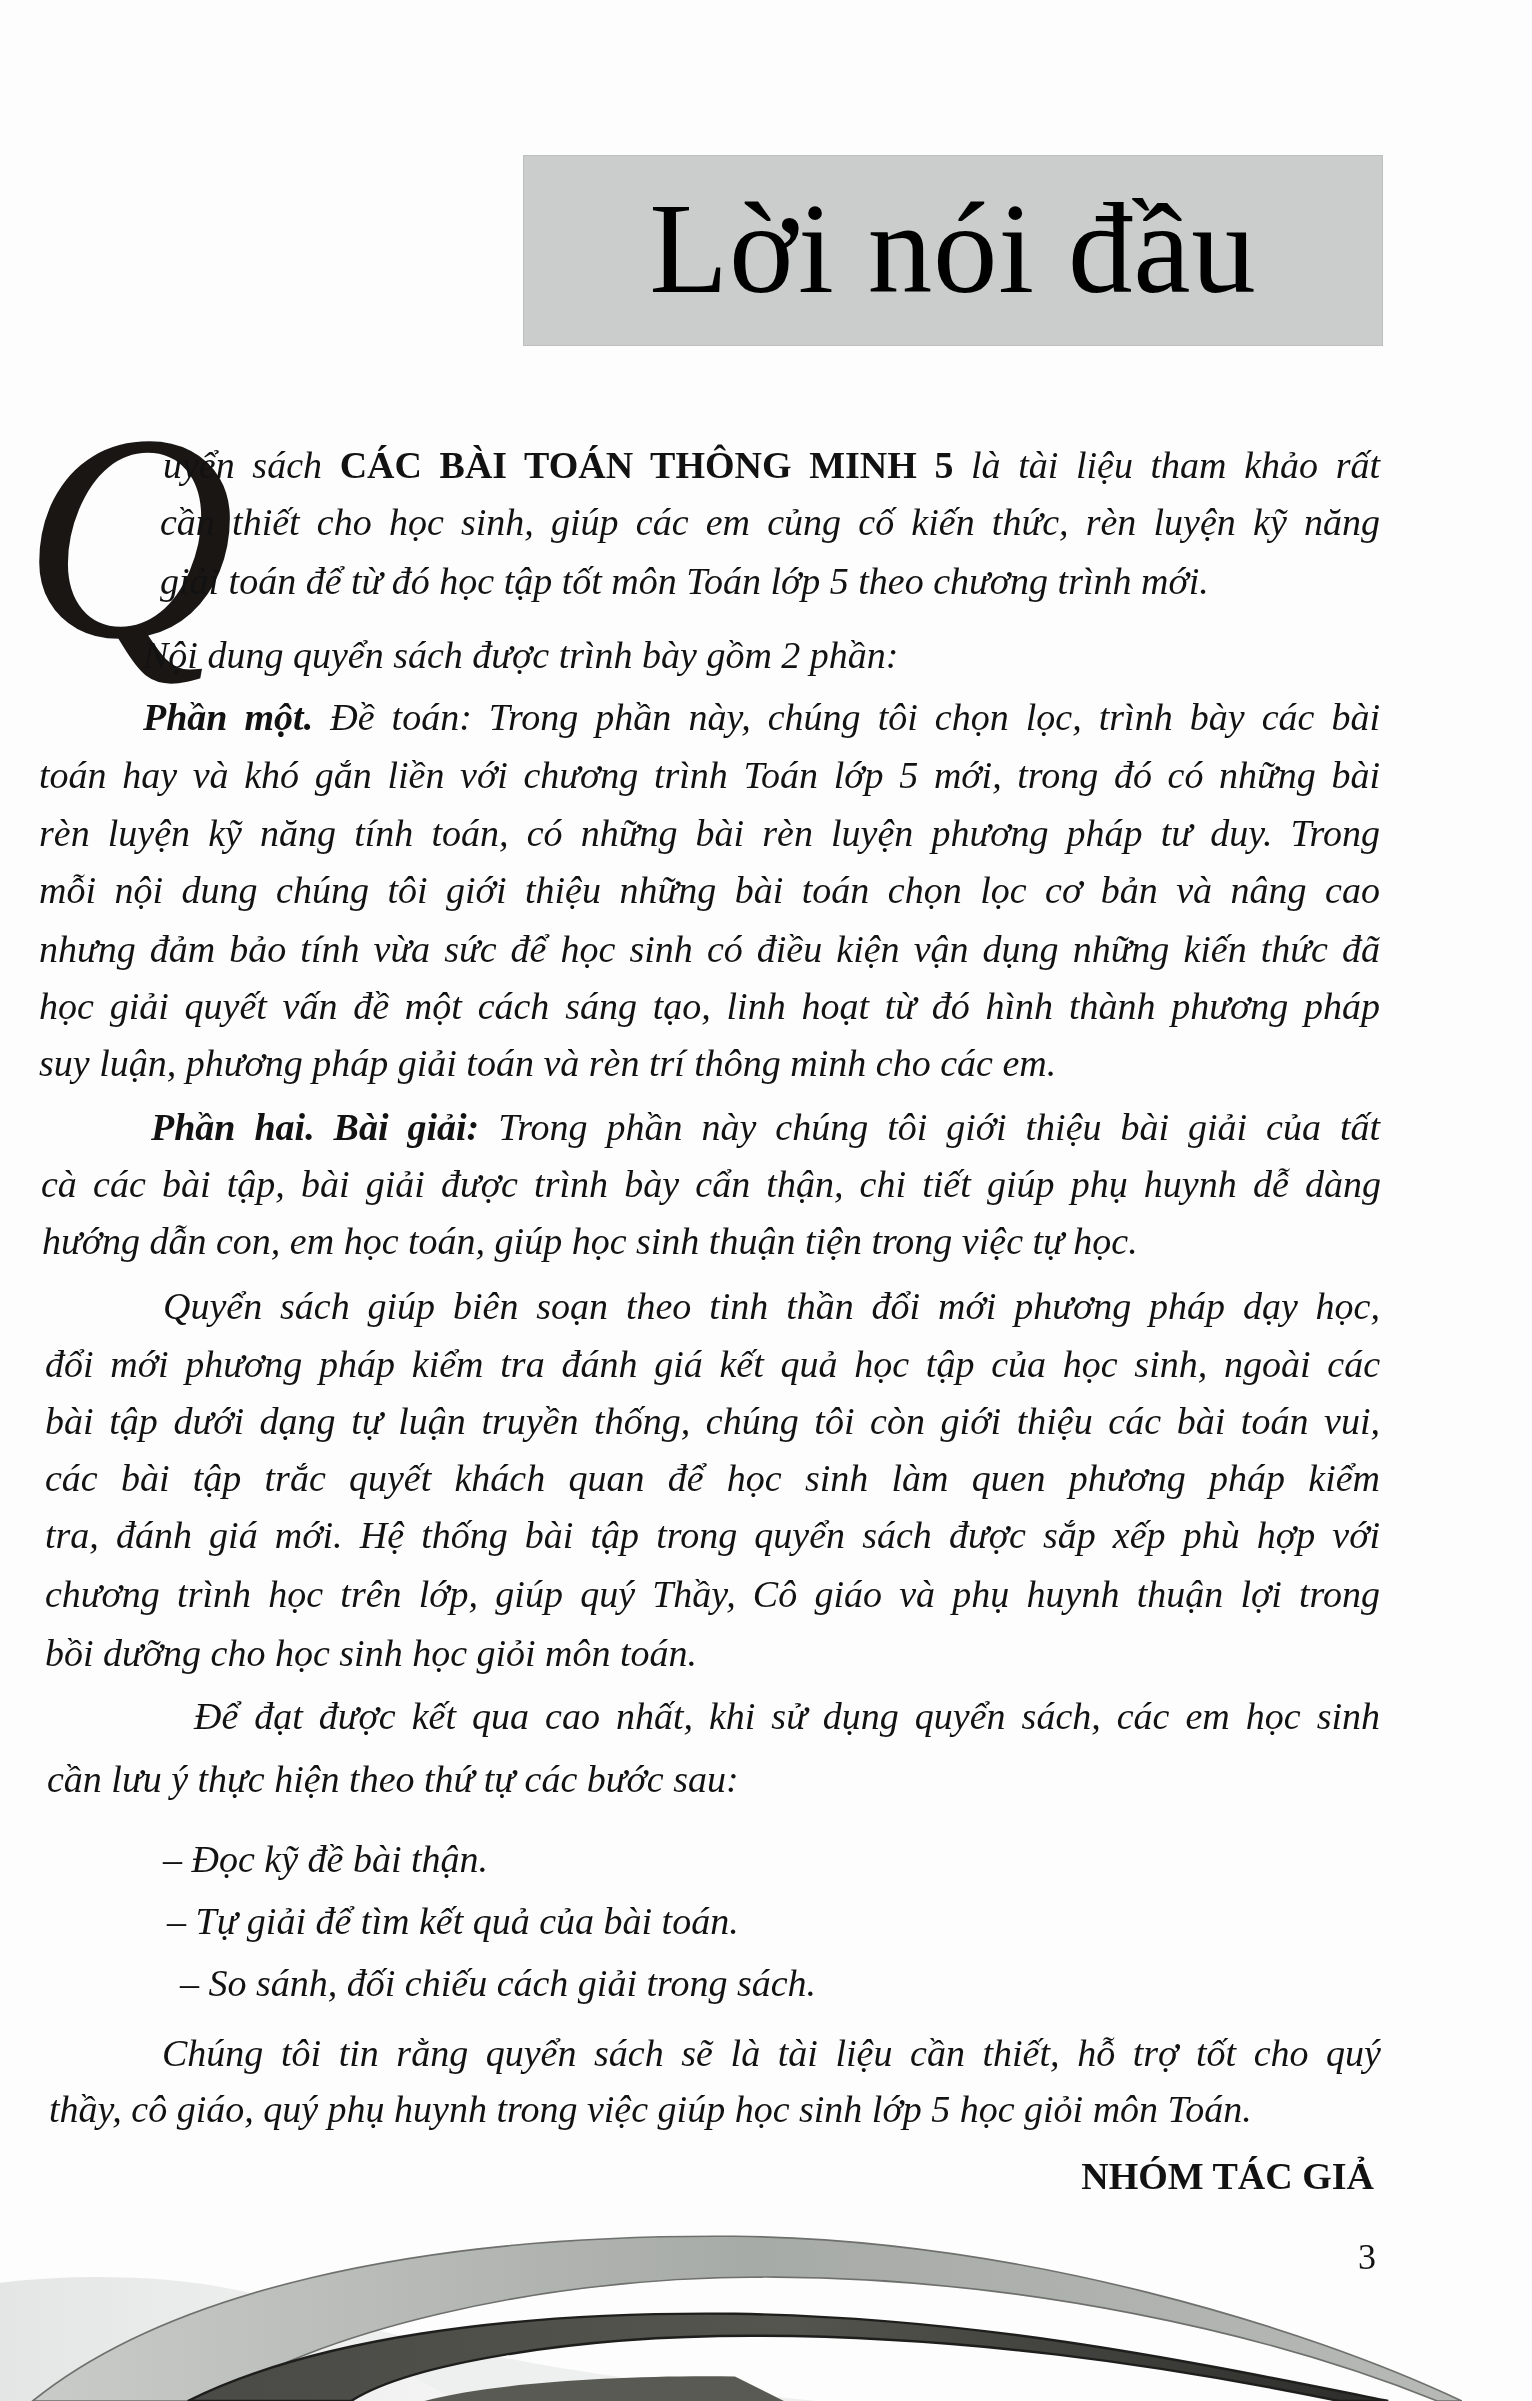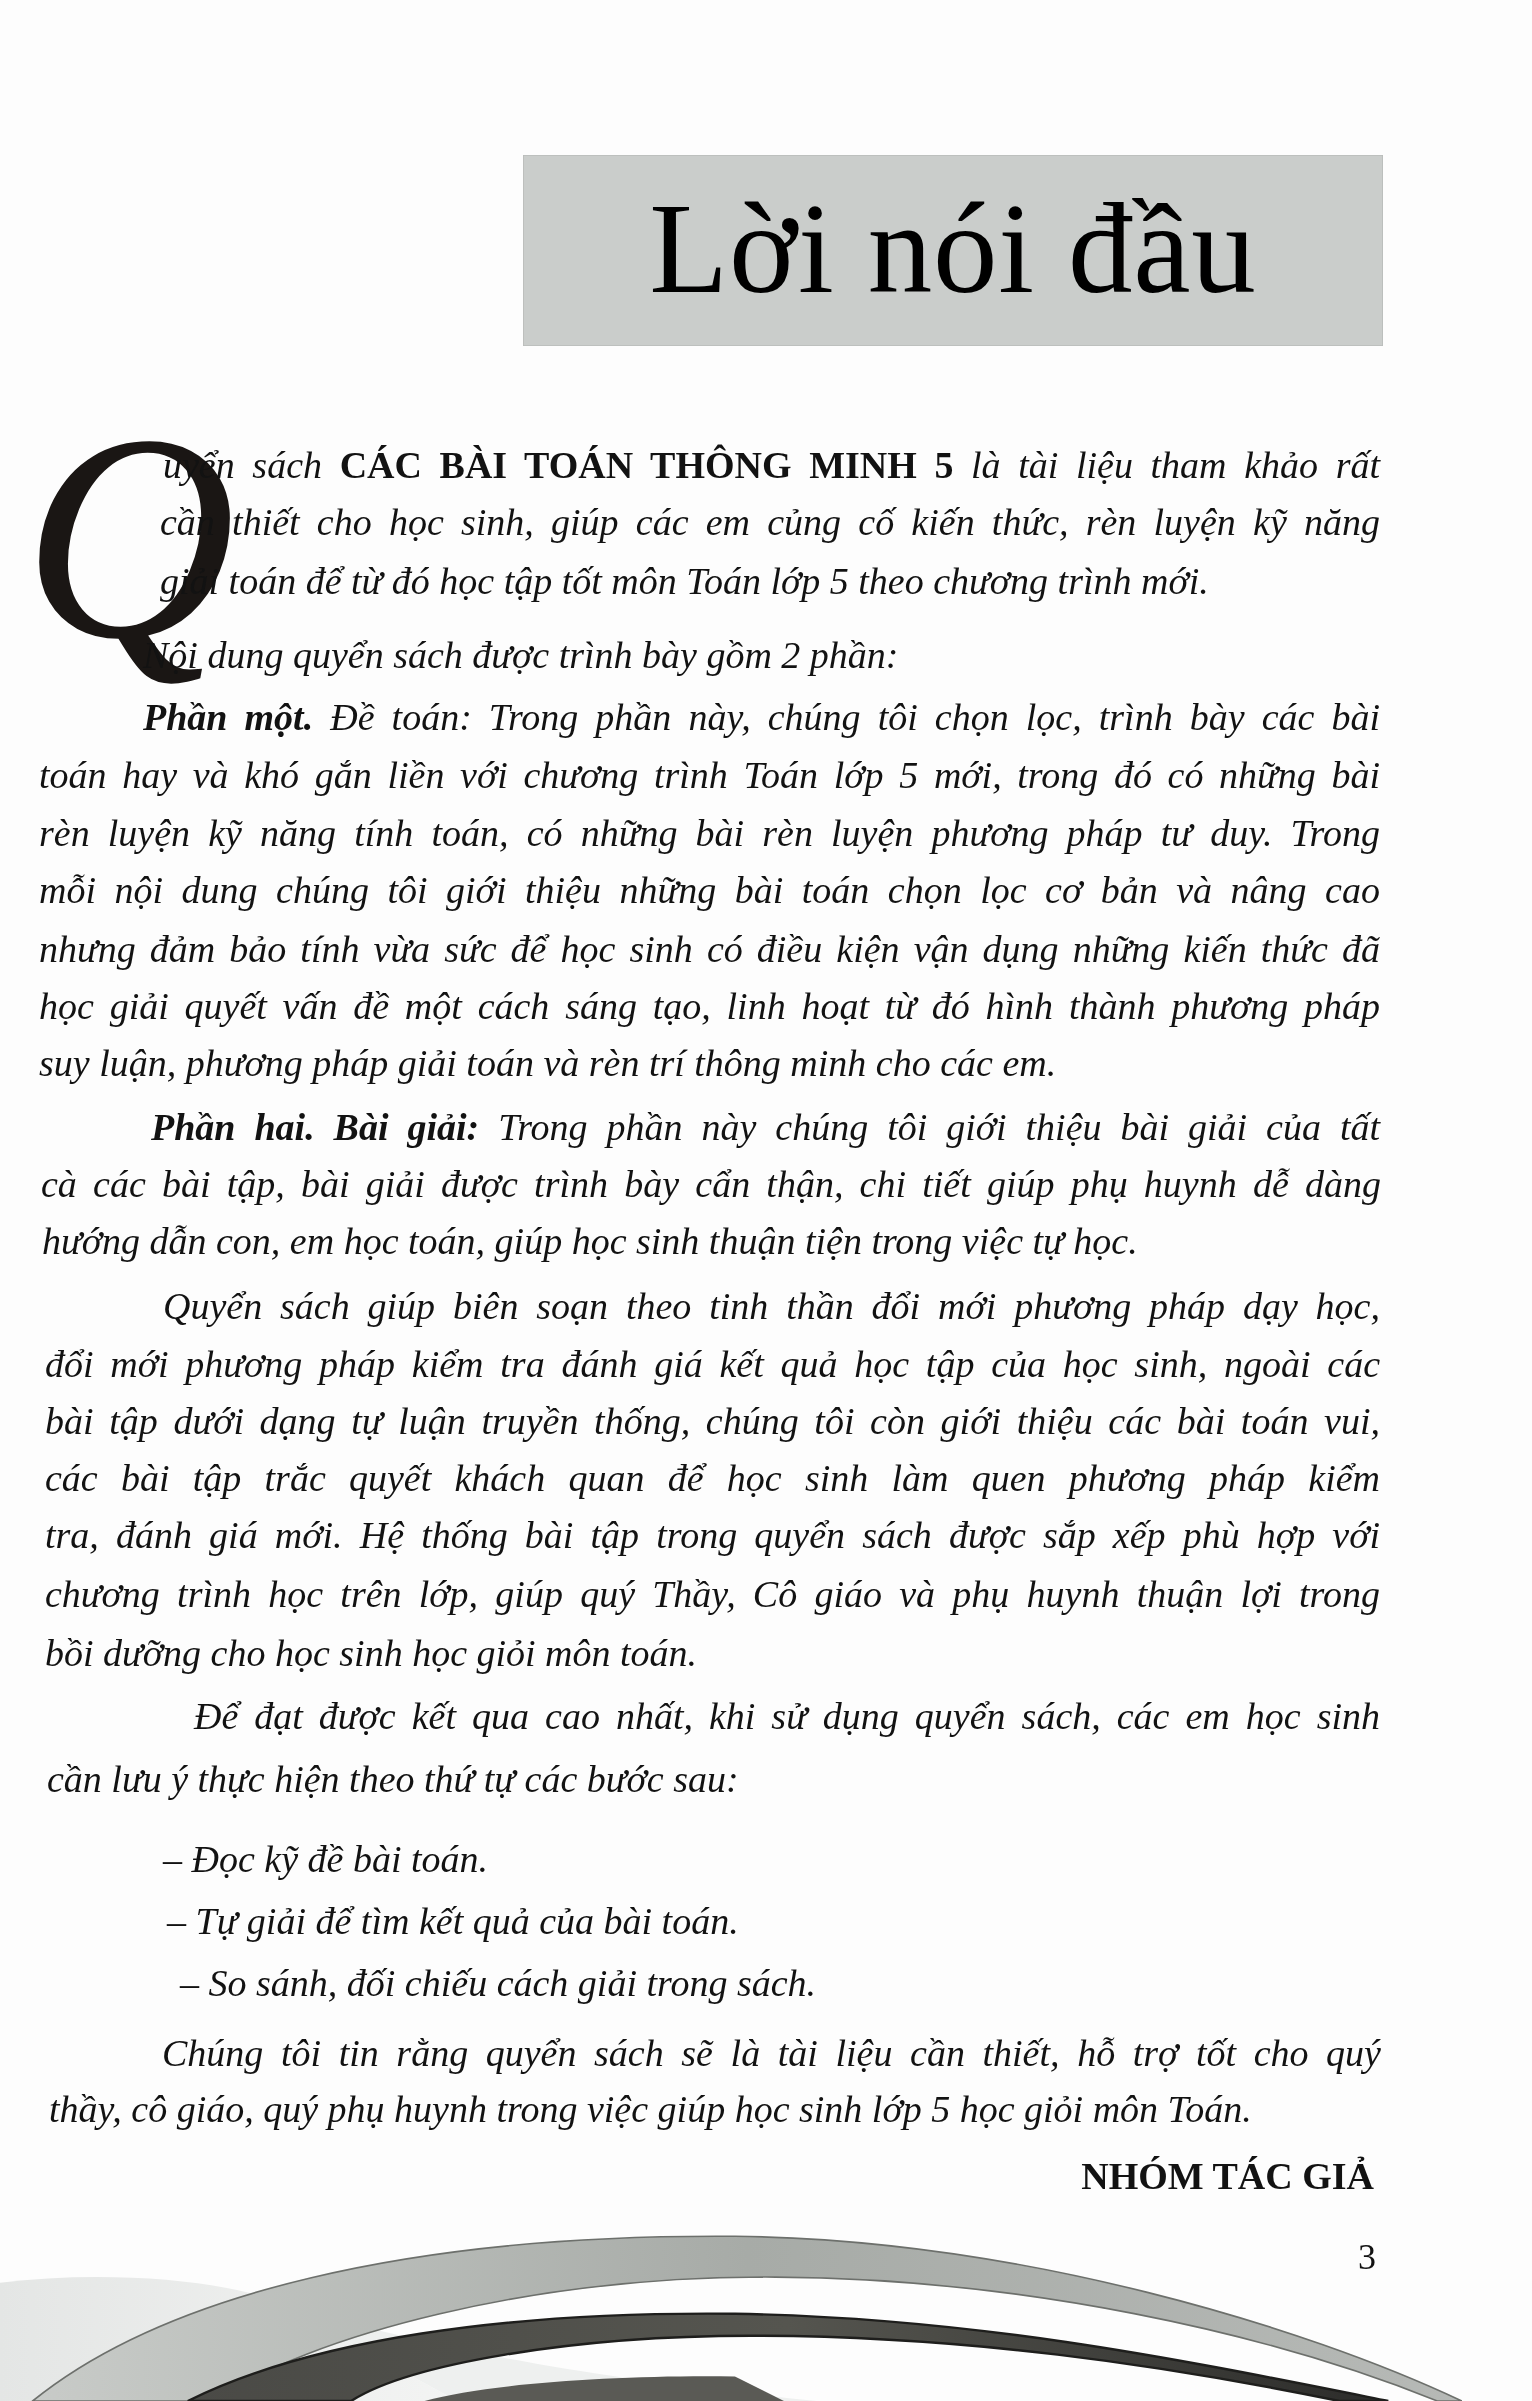--- a/index.html
+++ b/index.html
@@ -106,21 +106,21 @@
   <div class="line justify" style="left:45px; top:1340px; width:1335px;">đổi mới phương pháp kiểm tra đánh giá kết quả học tập của học sinh, ngoài các</div>
   <div class="line justify" style="left:45px; top:1397px; width:1335px;">bài tập dưới dạng tự luận truyền thống, chúng tôi còn giới thiệu các bài toán vui,</div>
   <div class="line justify" style="left:45px; top:1454px; width:1335px;">các bài tập trắc quyết khách quan để học sinh làm quen phương pháp kiểm</div>
   <div class="line justify" style="left:45px; top:1511px; width:1335px;">tra, đánh giá mới. Hệ thống bài tập trong quyển sách được sắp xếp phù hợp với</div>
   <div class="line justify" style="left:45px; top:1570px; width:1335px;">chương trình học trên lớp, giúp quý Thầy, Cô giáo và phụ huynh thuận lợi trong</div>
   <div class="line" style="left:45px; top:1629px;">bồi dưỡng cho học sinh học giỏi môn toán.</div>
 
   <div class="line justify" style="left:194px; top:1692px; width:1186px;">Để đạt được kết qua cao nhất, khi sử dụng quyển sách, các em học sinh</div>
   <div class="line" style="left:47px; top:1755px;">cần lưu ý thực hiện theo thứ tự các bước sau:</div>
 
-  <div class="line" style="left:163px; top:1835px;">– Đọc kỹ đề bài toán.</div>
+  <div class="line" style="left:163px; top:1835px;">– Đọc kỹ đề bài thận.</div>
   <div class="line" style="left:167px; top:1897px;">– Tự giải để tìm kết quả của bài toán.</div>
   <div class="line" style="left:180px; top:1959px;">– So sánh, đối chiếu cách giải trong sách.</div>
 
   <div class="line justify" style="left:162px; top:2029px; width:1219px;">Chúng tôi tin rằng quyển sách sẽ là tài liệu cần thiết, hỗ trợ tốt cho quý</div>
   <div class="line" style="left:49px; top:2085px;">thầy, cô giáo, quý phụ huynh trong việc giúp học sinh lớp 5 học giỏi môn Toán.</div>
 
   <div id="signature">NHÓM TÁC GIẢ</div>
 
   <svg id="decor" viewBox="0 0 1876 260" preserveAspectRatio="none">
     <defs>

